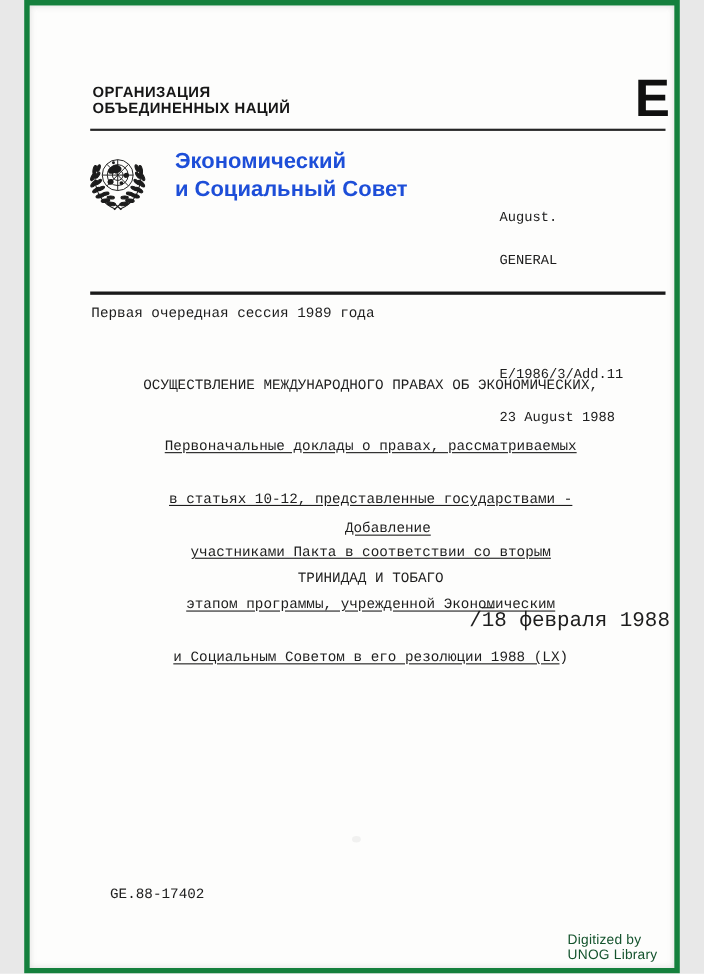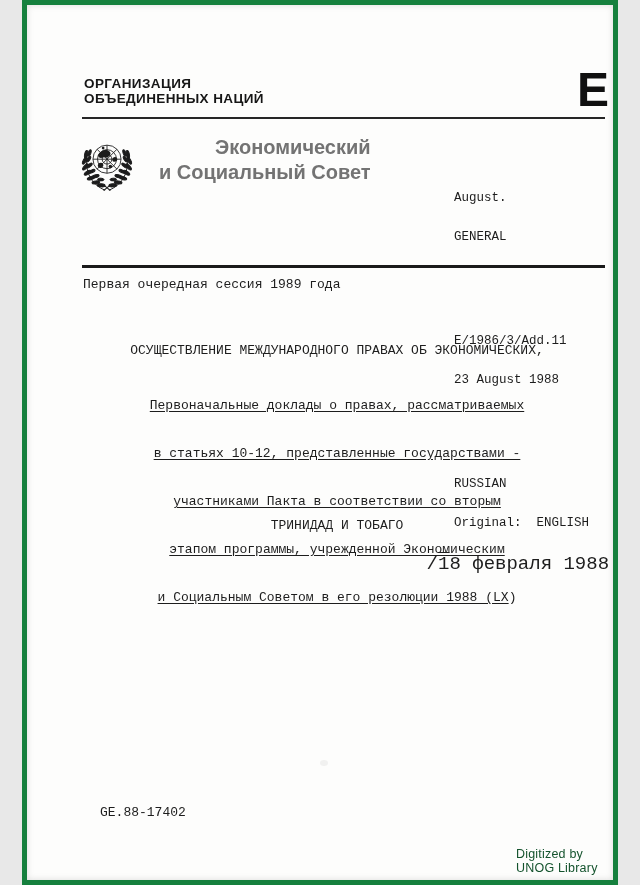--- a/index.html
+++ b/index.html
@@ -16,21 +16,21 @@
     color:#1d1d1d;
   }
   .abs{position:absolute;}
   .sans{font-family:"Liberation Sans","DejaVu Sans",sans-serif;}
   .mono{font-family:"Liberation Mono","DejaVu Sans Mono",monospace;white-space:pre;}
   .org-block{left:57px;top:71px;font-size:13.5px;line-height:15px;font-weight:bold;letter-spacing:.4px;color:#161616;}
   .big-e{left:550px;top:57px;font-size:48px;font-weight:bold;color:#101010;}
   .rule1{left:55px;top:112px;width:523px;height:2px;background:#262626;}
   .rule2{left:55px;top:260px;width:523px;height:3px;background:#1a1a1a;}
   .emblem{left:49px;top:129px;width:62px;height:62px;}
-  .council{left:132px;top:130px;font-size:20px;line-height:25px;font-weight:bold;color:#737373;text-align:right;}
+  .council{left:132px;top:130px;font-size:20px;line-height:25px;font-weight:bold;color:#1d4ed8;}
   .distr{left:427px;top:135px;font-size:12.5px;line-height:13px;}
   .distr .grp{margin-top:13px;}
   .distr .grp:first-child{margin-top:0;}
   .session{left:56px;top:272px;font-size:13px;}
   .center-block{left:30px;width:560px;text-align:center;font-size:13px;line-height:16px;}
   .title-block{top:306px;}
   .subtitle-block{top:361px;}
   .u{text-decoration:underline;text-underline-offset:2px;}
   .ov{text-decoration:overline;}
   .addendum{top:452px;}
@@ -119,42 +119,41 @@
 
   <div class="abs distr mono">
     <div class="grp">
       <div>August.</div>
       <div>GENERAL</div>
     </div>
     <div class="grp">
       <div>E/1986/3/Add.11</div>
       <div>23 August 1988</div>
     </div>
-    <div class="grp">
-      <div>RUSSIAN</div>
-      <div>Original:  ENGLISH</div>
-    </div>
   </div>
 
   <div class="abs rule2"></div>
 
   <div class="abs session mono">Первая очередная сессия 1989 года</div>
 
   <div class="abs center-block title-block mono">
     <div>ОСУЩЕСТВЛЕНИЕ МЕЖДУНАРОДНОГО ПРАВАХ ОБ ЭКОНОМИЧЕСКИХ,</div>
   </div>
 
   <div class="abs center-block subtitle-block mono">
     <div><span class="u">Первоначальные доклады о правах, рассматриваемых</span></div>
     <div><span class="u">в статьях 10-12, представленные государствами -</span></div>
     <div><span class="u">участниками Пакта в соответствии со вторым</span></div>
     <div><span class="u">этапом программы, учрежденной Экономическим</span></div>
     <div><span class="u">и Социальным Советом в его резолюции 1988 (LX</span><span>)</span></div>
   </div>
 
+  <div class="abs center-block addendum mono">
+    <span class="u">Добавление</span>
+  </div>
 
   <div class="abs center-block country mono">ТРИНИДАД И ТОБАГО</div>
 
   <div class="abs date-note mono">
     <span>/</span><span class="ov">1</span><span>8 февраля 1988 год</span><span class="u">а</span><span>7</span>
   </div>
 
   <div class="abs speck"></div>
 
   <div class="abs footer-code mono">GE.88-17402</div>

